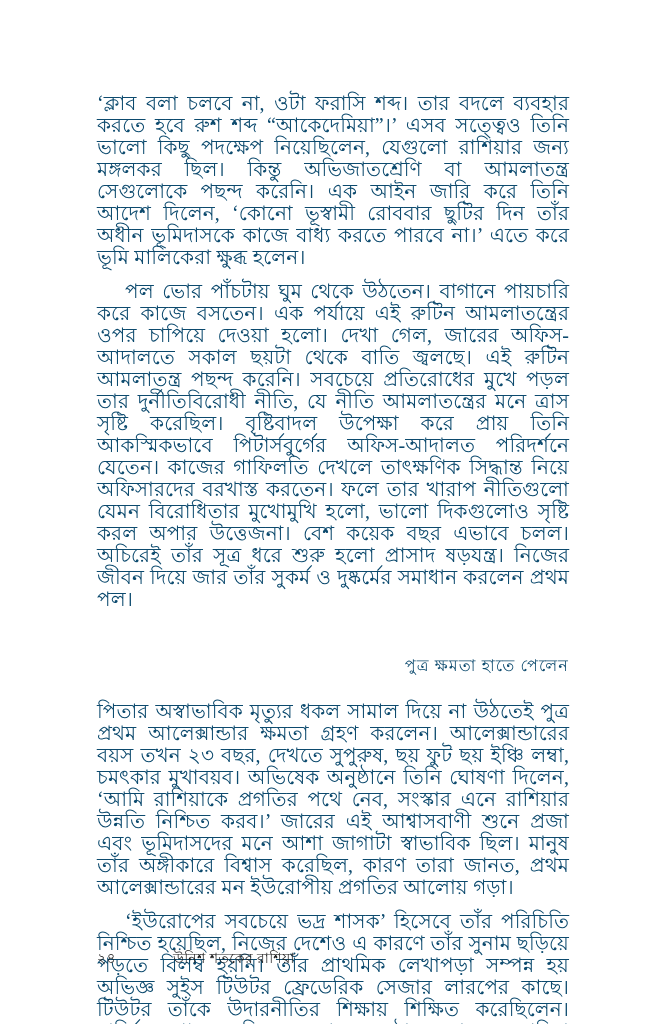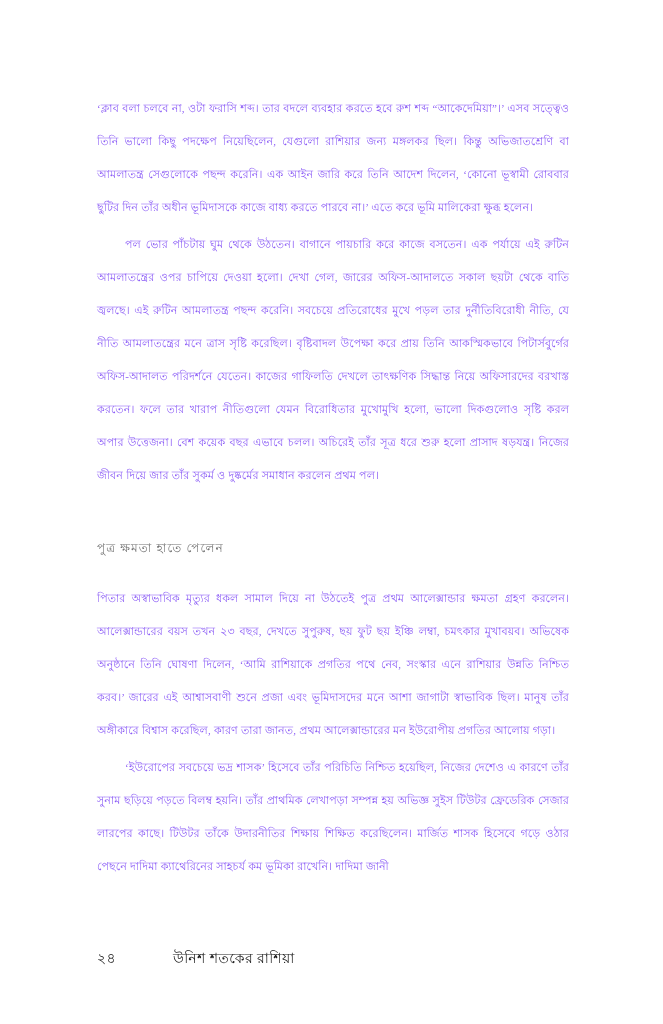--- a/index.html
+++ b/index.html
@@ -28,44 +28,44 @@
     position: absolute;
     left: 97px;
     top: 92px;
     width: 472px;
   }
 
   p.body-para {
     margin: 0;
     text-align: justify;
     text-justify: inter-word;
-    font-size: 11px;
-    line-height: 33px;
+    font-size: 20px;
+    line-height: 22px;
     letter-spacing: 0.1px;
     word-spacing: 0.3px;
-    color: #8b5cf6;
+    color: #0c4a6e;
     hyphens: none;
   }
 
   p.body-para.indent {
     text-indent: 28px;
   }
 
   p.body-para + p.body-para {
-    margin-top: 4px;
+    margin-top: 12px;
   }
 
   .section-heading {
     margin: 0;
-    font-size: 12px;
+    font-size: 16px;
     line-height: 26px;
     font-weight: normal;
     letter-spacing: 1.1px;
-    color: #737373;
-    text-align: left;
+    color: #0c4a6e;
+    text-align: right;
   }
 
   .heading-gap-before { height: 43px; }
   .heading-gap-after  { height: 21px; }
 
   .footer {
     position: absolute;
     left: 97px;
     bottom: 55px;
     width: 472px;

